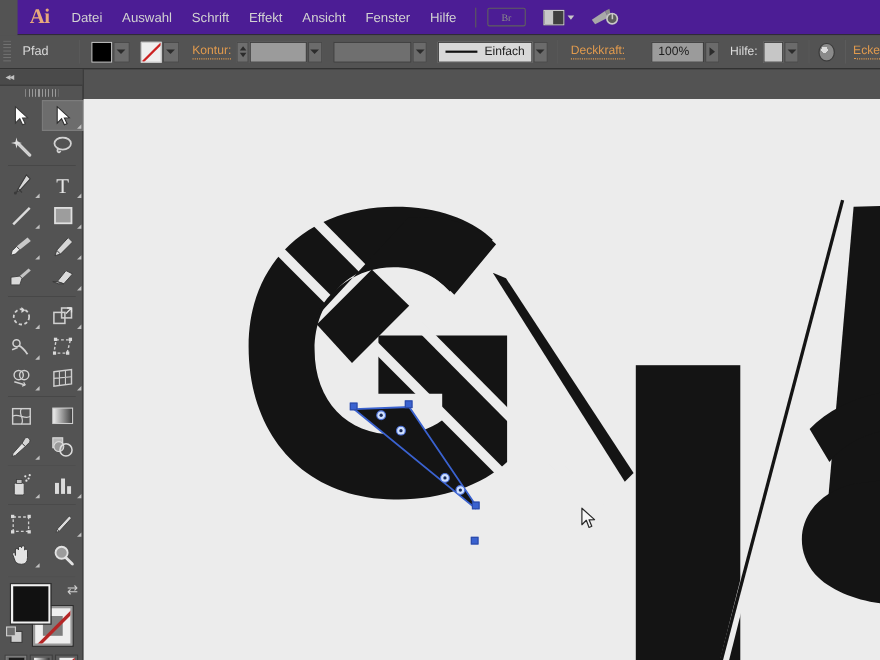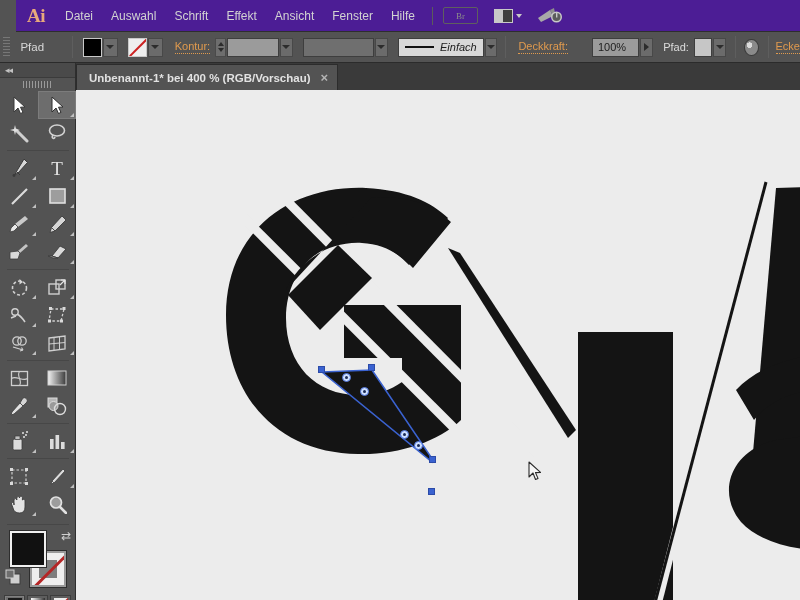--- a/index.html
+++ b/index.html
@@ -120,21 +120,21 @@
   .sp-dn { width:0;height:0;border-left:3.5px solid transparent;border-right:3.5px solid transparent;border-top:4px solid #2c2c2c;}
   .field-gray {
     height: 19px; background: #9b9b9b; border: 1px solid #3e3e3e;
   }
   .field-dark {
     height: 19px; background: #6f6f6f; border: 1px solid #3e3e3e;
   }
   .field-light {
     height: 19px; background: #d8d8d8; border: 1px solid #3e3e3e;
     display: flex; align-items: center; gap: 6px; padding: 0 6px;
-    font-size: 11px; color: #202020; font-style: italic;
+    font-size: 11px; color: #202020;
   }
   .stroke-line { width: 60px; height: 2px; background: #111; }
   .opacity-field {
     width: 56px; height: 19px; background: #9b9b9b; border: 1px solid #3e3e3e;
     display: flex; align-items: center; padding-left: 5px;
     font-size: 11px; color: #1d1d1d;
   }
   .stil-swatch {
     width: 22px; height: 19px; background: #c6c6c6; border: 1px solid #3e3e3e;
   }
@@ -332,41 +332,35 @@
       </span>
 
     <div class="cb-sep" style="margin-left:8px"></div>
 
     <div class="cb-label">Deckkraft:</div>
     <div class="opacity-field" style="margin-left:24px">100%</div>
     <span class="dd-btn">
         <i class="tri-rt"></i>
       </span>
 
-    <div style="margin-left:10px;font-size:11px;color:#dcdcdc">Pfad:</div>
+    <div style="margin-left:10px;font-size:11px;color:#dcdcdc">Hilfe:</div>
     <div class="stil-swatch" style="margin-left:5px"></div>
     <span class="dd-btn">
         <i class="tri-dn"></i>
       </span>
 
     <div class="cb-sep" style="margin-left:9px"></div>
 
     <div class="round-icon" style="margin-left:8px"></div>
 
     <div class="cb-sep" style="margin-left:9px"></div>
 
     <div class="cb-label" style="margin-left:7px">Ecke</div>
   </div>
 
-  <div id="tabbar">
-    <div id="doc-tab">
-      <span>Unbenannt-1* bei 400 % (RGB/Vorschau)</span>
-      <span id="tab-close">×</span>
-    </div>
-  </div>
 
   <div id="toolbar">
     <div id="tb-header">
       <span class="dbl-arrow">◂◂</span>
     </div>
     <div id="tb-grip">
         <span></span>
       </div>
 
     <div class="tool-grid">

